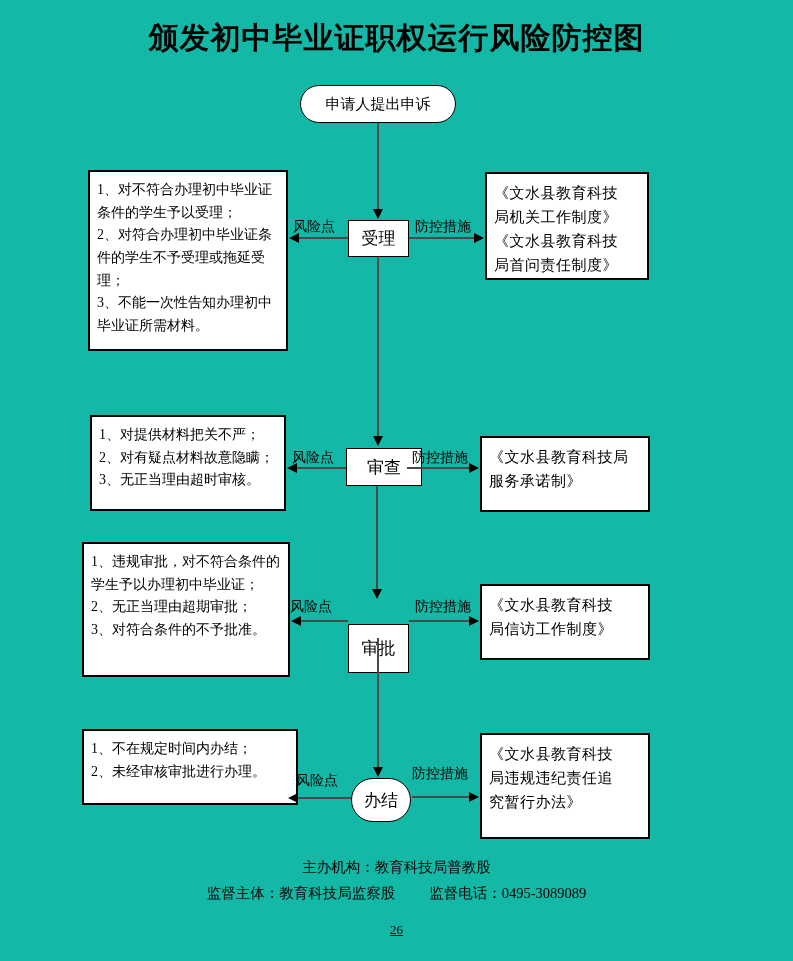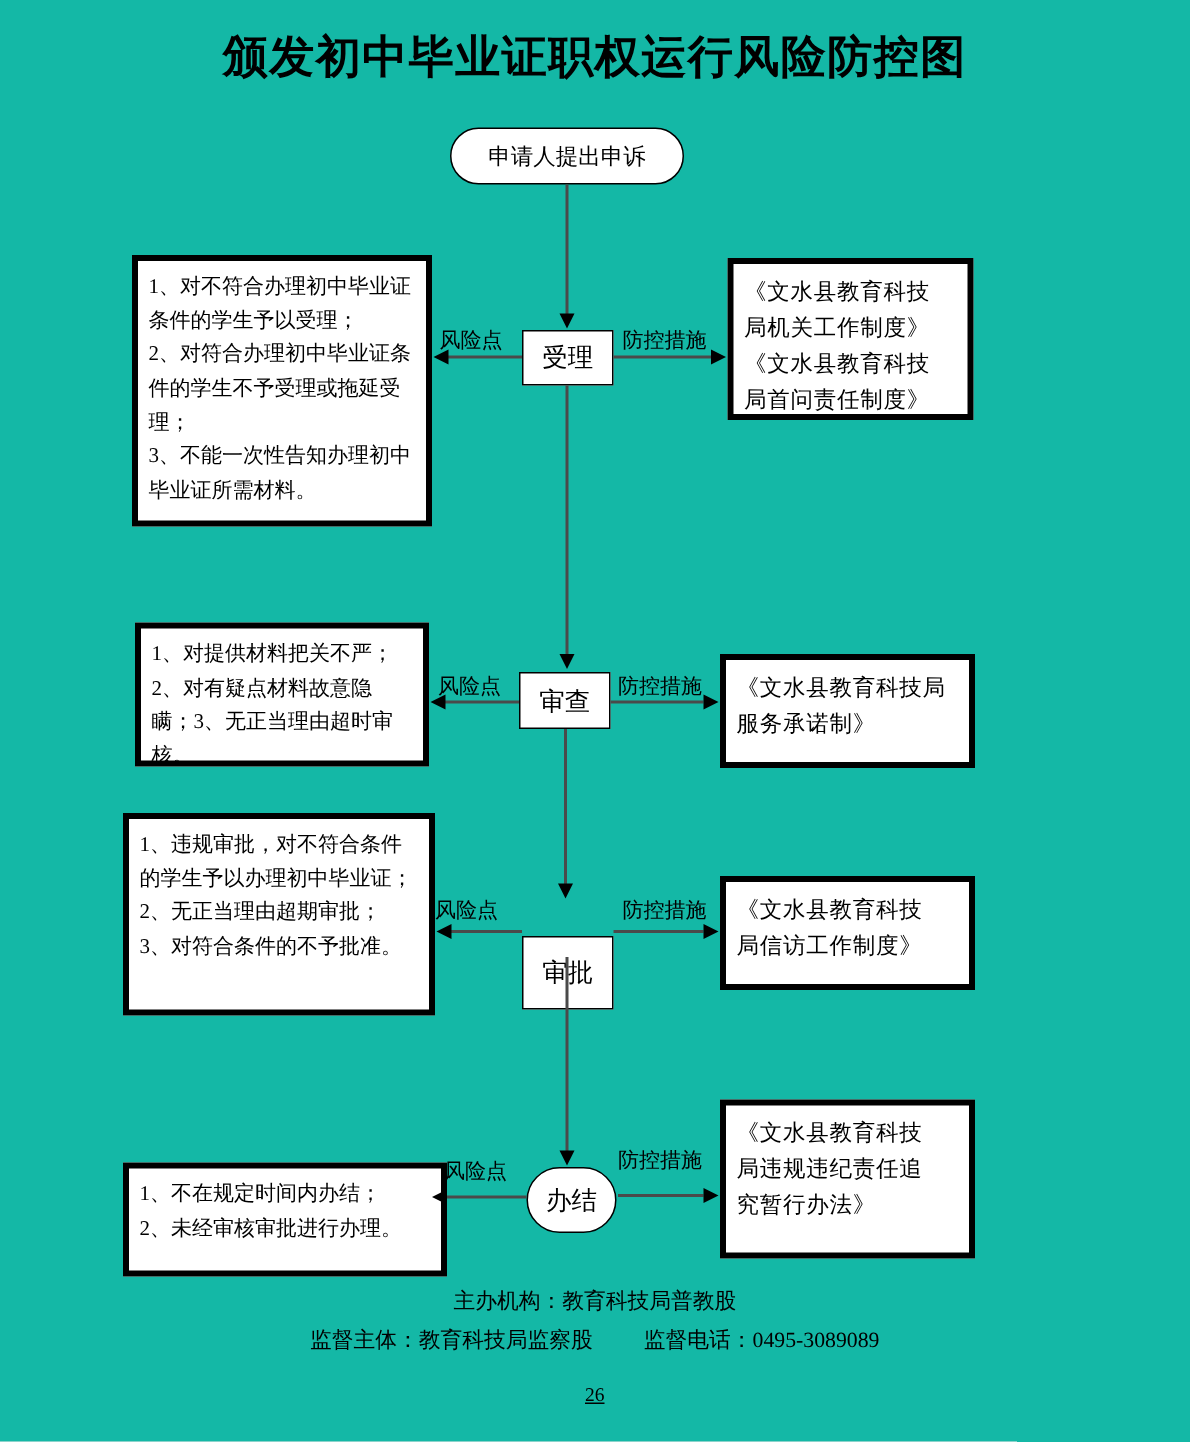--- a/index.html
+++ b/index.html
@@ -16,21 +16,21 @@
   .shape {
     position:absolute; border:1.5px solid #000; background:#fff;
     box-sizing:border-box;
   }
   .node {
     display:flex; align-items:center; justify-content:center;
     font-size:17px;
   }
   .stadium { border-radius:22px; }
   .side-box {
-    border:4px solid #000000; padding:7px 7px; font-size:14px; line-height:1.62;
+    border:2px solid #000000; padding:7px 7px; font-size:14px; line-height:1.62;
     white-space:pre-line; text-align:left;
   }
   .measure-box { font-size:15px; line-height:1.6; letter-spacing:0.5px; }
   .flow-label { position:absolute; font-size:14px; }
   .vline { position:absolute; width:2px; background:#4a4a4a; }
   .hline { position:absolute; height:2px; background:#4a4a4a; }
   .head { position:absolute; width:0; height:0; border-style:solid; border-color:transparent; }
   .head-down  { border-width:10px 5px 0 5px; border-top-color:#000; }
   .head-left  { border-width:5px 10px 5px 0; border-right-color:#000; }
   .head-right { border-width:5px 0 5px 10px; border-left-color:#000; }
@@ -73,21 +73,21 @@
   <div>
     <div class="hline" style="left:409px; top:237px; width:65px;"></div>
     <div class="head head-right" style="left:474px; top:233px;"></div>
   </div>
 
   <div>
     <div class="vline" style="left:377px; top:257px; height:180px;"></div>
     <div class="head head-down" style="left:373px; top:436px;"></div>
   </div>
 
-  <div class="shape node" style="left:346px; top:448px; width:61px; height:38px;">审查</div>
+  <div class="shape node" style="left:346px; top:448px; width:76px; height:38px;">审查</div>
 
   <div class="shape side-box" style="left:90px; top:415px; width:196px; height:96px;">1、对提供材料把关不严；
 2、对有疑点材料故意隐瞒；3、无正当理由超时审核。</div>
 
   <div class="shape side-box measure-box" style="left:480px; top:436px; width:170px; height:76px;">《文水县教育科技局
 服务承诺制》</div>
 
   <div class="flow-label" style="left:292px; top:449px;">风险点</div>
   <div>
     <div class="hline" style="left:296px; top:467px; width:50px;"></div>
@@ -126,21 +126,21 @@
     <div class="head head-right" style="left:469px; top:616px;"></div>
   </div>
 
   <div>
     <div class="vline" style="left:377px; top:638px; height:130px;"></div>
     <div class="head head-down" style="left:373px; top:767px;"></div>
   </div>
 
   <div class="shape node stadium" style="left:351px; top:778px; width:60px; height:44px;">办结</div>
 
-  <div class="shape side-box" style="left:82px; top:775px; width:216px; height:76px;">1、不在规定时间内办结；
+  <div class="shape side-box" style="left:82px; top:729px; width:216px; height:76px;">1、不在规定时间内办结；
 2、未经审核审批进行办理。</div>
 
   <div class="shape side-box measure-box" style="left:480px; top:733px; width:170px; height:106px;">《文水县教育科技
 局违规违纪责任追
 究暂行办法》</div>
 
   <div class="flow-label" style="left:296px; top:772px;">风险点</div>
   <div>
     <div class="hline" style="left:297px; top:797px; width:54px;"></div>
     <div class="head head-left" style="left:288px; top:793px;"></div>

